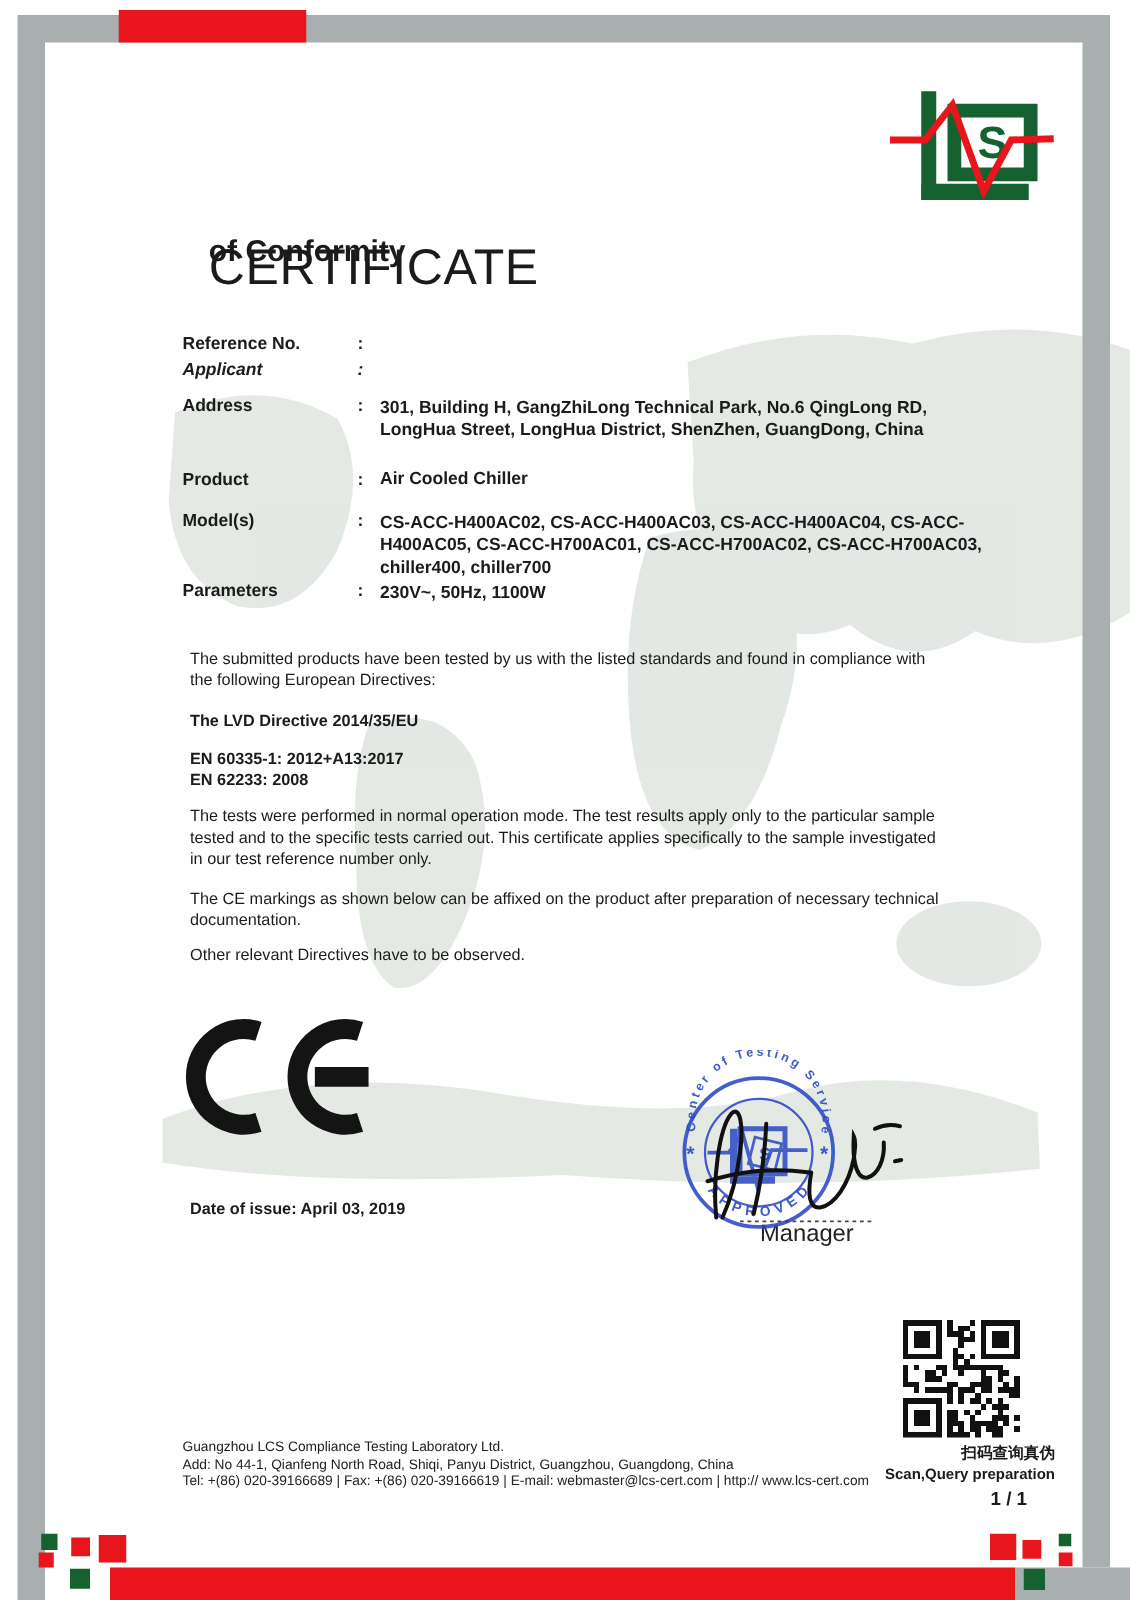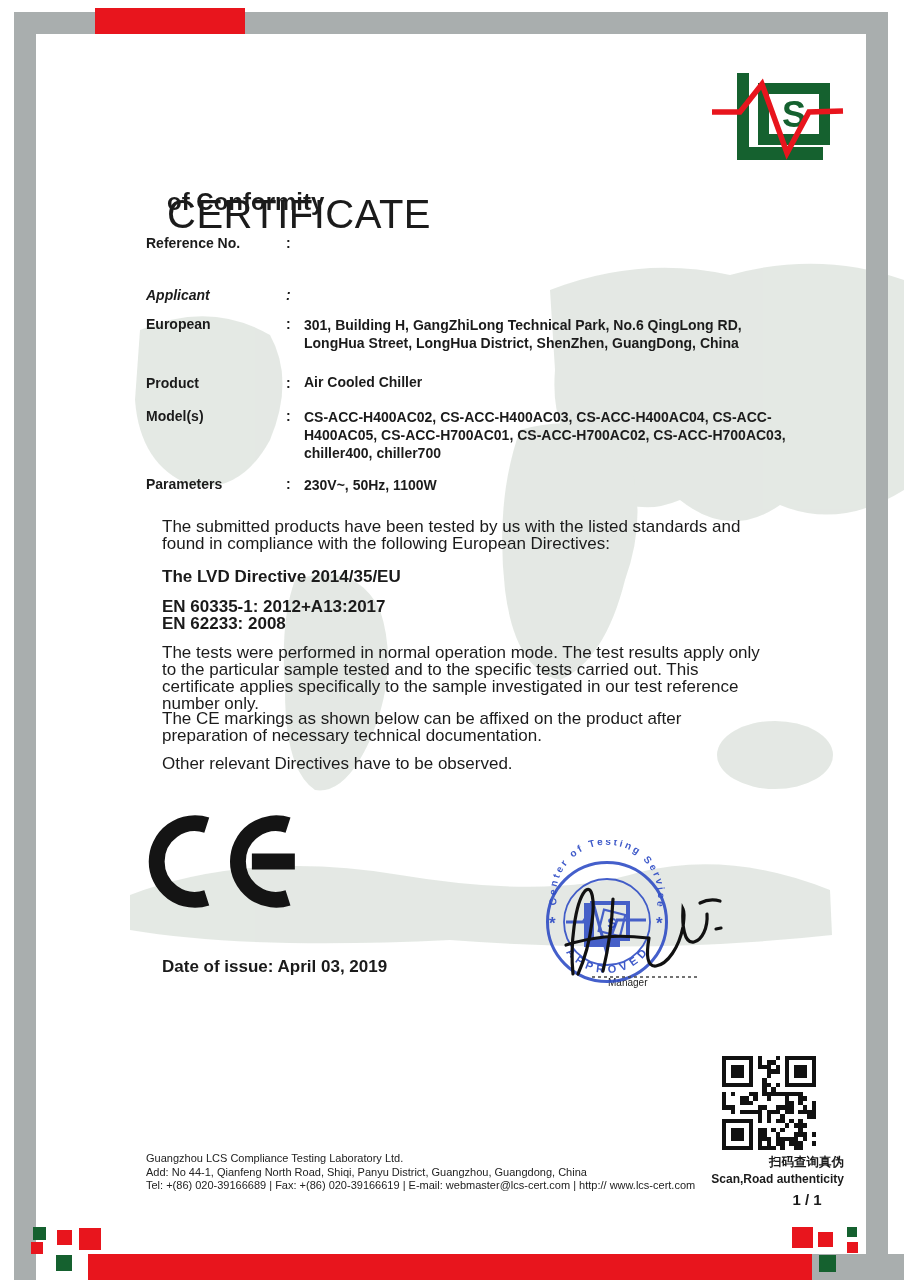--- a/index.html
+++ b/index.html
@@ -18,24 +18,24 @@
   .sq.green{background:#15612f;}
   
   .title{position:absolute;left:167px;top:144px;font-size:40px;font-weight:normal;letter-spacing:.5px;margin-top:48px;}
   .subtitle{position:absolute;left:167px;top:188px;font-size:24px;font-weight:bold;}
   
   .field-row{position:absolute;left:146px;width:640px;display:flex;align-items:flex-start;}
   .flabel{width:140px;font-size:14px;font-weight:bold;flex:0 0 140px;}
   .fcolon{width:18px;flex:0 0 18px;font-size:14px;font-weight:bold;}
   .fvalue{font-size:14px;font-weight:bold;width:482px;line-height:18px;}
   
-  .para{position:absolute;left:162px;width:600px;font-size:17px;line-height:17px;}
+  .para{position:absolute;left:152px;width:600px;font-size:13px;line-height:17px;}
   .para.bold{font-weight:bold;}
   
-  .manager{position:absolute;left:608px;top:977px;font-size:10px;color:#222;}
+  .manager{position:absolute;left:608px;top:977px;font-size:19px;color:#222;}
   
   .qr-wrap{position:absolute;left:694px;top:1056px;width:150px;text-align:right;}
   .qr-svg{display:block;margin:0 auto;}
   .qr-caption-zh{font-size:12.5px;font-weight:bold;margin-top:4px;}
   .qr-caption-en{font-size:12px;font-weight:bold;margin-top:1px;}
   
   .footer{position:absolute;left:146px;top:1152px;font-size:11px;line-height:13.5px;color:#222;}
   .pagenum{position:absolute;left:772px;top:1191px;width:70px;text-align:center;font-size:15px;font-weight:bold;}
   svg text{user-select:none;}
 </style>
@@ -76,44 +76,44 @@
   <rect x="37" y="7" width="12" height="87" fill="#15612f"></rect>
   <rect x="37" y="81" width="86" height="13" fill="#15612f"></rect>
   <rect x="63.5" y="22.5" width="61" height="51" fill="#ffffff" stroke="#15612f" stroke-width="11"></rect>
   <text x="94" y="48" font-size="36" font-weight="bold" fill="#15612f" text-anchor="middle" dominant-baseline="central">S</text>
   <path d="M12 46 L40 46 L62 18 L87 87 L109 46 L143 45" fill="none" stroke="#e8151d" stroke-width="5.5"></path>
 </svg>
 
 <div class="title">CERTIFICATE</div>
 <div class="subtitle">of Conformity</div>
 
-<div class="field-row" style="top:235px;">
+<div class="field-row" style="top:266px;">
   <span class="flabel">Reference No.</span>
   <span class="fcolon">:</span>
 </div>
 <div class="field-row" style="top:287px;font-style:italic;">
   <span class="flabel">Applicant</span>
   <span class="fcolon">:</span>
 </div>
 <div class="field-row" style="top:316px;">
-  <span class="flabel">European</span>
+  <span class="flabel">Address</span>
   <span class="fcolon">:</span>
   <span class="fvalue">301, Building H, GangZhiLong Technical Park, No.6 QingLong RD, LongHua Street, LongHua District, ShenZhen, GuangDong, China</span>
 </div>
 <div class="field-row" style="top:373px;align-items:flex-end;">
   <span class="flabel">Product</span>
   <span class="fcolon">:</span>
   <span class="fvalue">Air Cooled Chiller</span>
 </div>
 <div class="field-row" style="top:408px;">
   <span class="flabel">Model(s)</span>
   <span class="fcolon">:</span>
   <span class="fvalue">CS-ACC-H400AC02, CS-ACC-H400AC03, CS-ACC-H400AC04, CS-ACC-H400AC05, CS-ACC-H700AC01, CS-ACC-H700AC02, CS-ACC-H700AC03, chiller400, chiller700</span>
 </div>
-<div class="field-row" style="top:476px;">
+<div class="field-row" style="top:464px;">
   <span class="flabel">Parameters</span>
   <span class="fcolon">:</span>
   <span class="fvalue">230V~, 50Hz, 1100W</span>
 </div>
 
 <div class="para" style="top:518px;">The submitted products have been tested by us with the listed standards and found in compliance with the following European Directives:</div>
 <div class="para bold" style="top:568px;">The LVD Directive 2014/35/EU</div>
 <div class="para bold" style="top:598px;">
   <div>EN 60335-1: 2012+A13:2017</div>
   <div>EN 62233: 2008</div>
@@ -303,21 +303,21 @@
       <rect x="1" y="1" width="5" height="5" fill="#fff"></rect>
       <rect x="2" y="2" width="3" height="3" fill="#111"></rect>
       <rect x="14" y="0" width="7" height="7" fill="#111"></rect>
       <rect x="15" y="1" width="5" height="5" fill="#fff"></rect>
       <rect x="16" y="2" width="3" height="3" fill="#111"></rect>
       <rect x="0" y="14" width="7" height="7" fill="#111"></rect>
       <rect x="1" y="15" width="5" height="5" fill="#fff"></rect>
       <rect x="2" y="16" width="3" height="3" fill="#111"></rect>
     </svg>
   <div class="qr-caption-zh">扫码查询真伪</div>
-  <div class="qr-caption-en">Scan,Road authenticity</div>
+  <div class="qr-caption-en">Scan,Query preparation</div>
 </div>
 
 <div class="footer">
   <div>Guangzhou LCS Compliance Testing Laboratory Ltd.</div>
   <div>Add: No 44-1, Qianfeng North Road, Shiqi, Panyu District, Guangzhou, Guangdong, China</div>
   <div>Tel: +(86) 020-39166689 | Fax: +(86) 020-39166619 | E-mail: webmaster@lcs-cert.com | http:// www.lcs-cert.com</div>
 </div>
 <div class="pagenum">1 / 1</div>
 
 </body></html>

